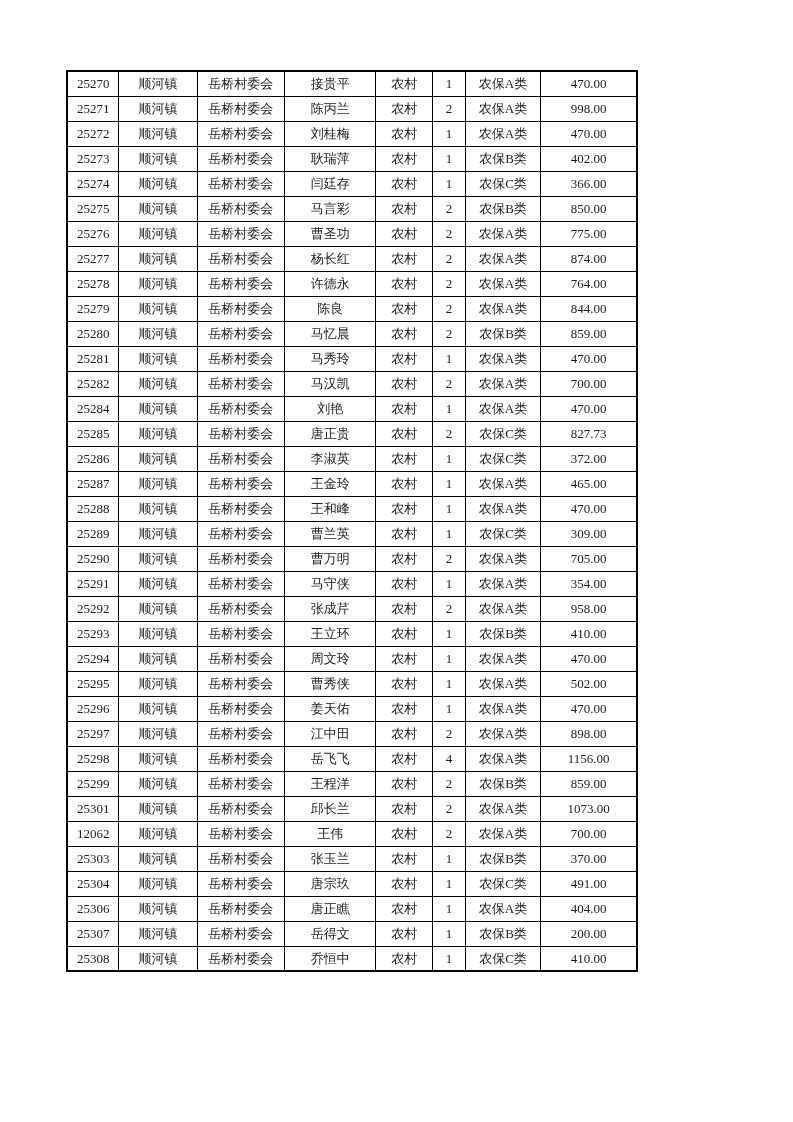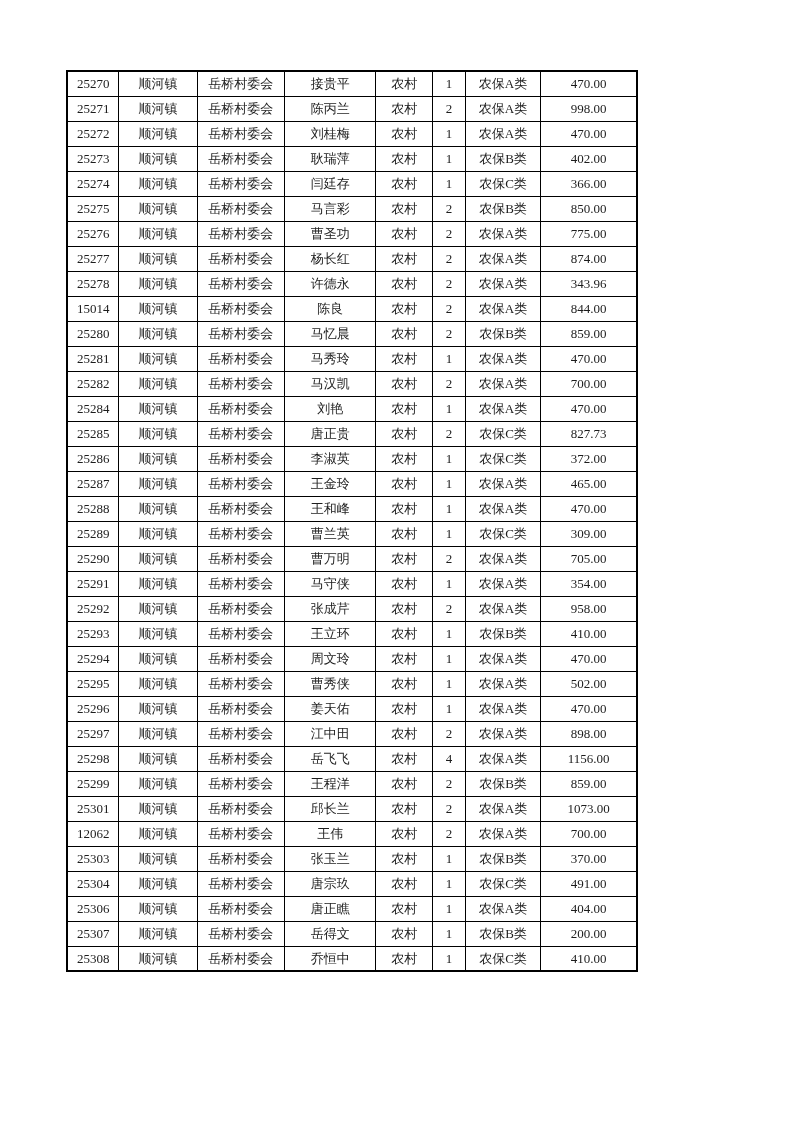--- a/index.html
+++ b/index.html
@@ -137,24 +137,24 @@
           <td>874.00</td>
         </tr>
         <tr>
           <td>25278</td>
           <td>顺河镇</td>
           <td>岳桥村委会</td>
           <td>许德永</td>
           <td>农村</td>
           <td>2</td>
           <td>农保A类</td>
-          <td>343.96</td>
-        </tr>
-        <tr>
-          <td>15014</td>
+          <td>764.00</td>
+        </tr>
+        <tr>
+          <td>25279</td>
           <td>顺河镇</td>
           <td>岳桥村委会</td>
           <td>陈良</td>
           <td>农村</td>
           <td>2</td>
           <td>农保A类</td>
           <td>844.00</td>
         </tr>
         <tr>
           <td>25280</td>

